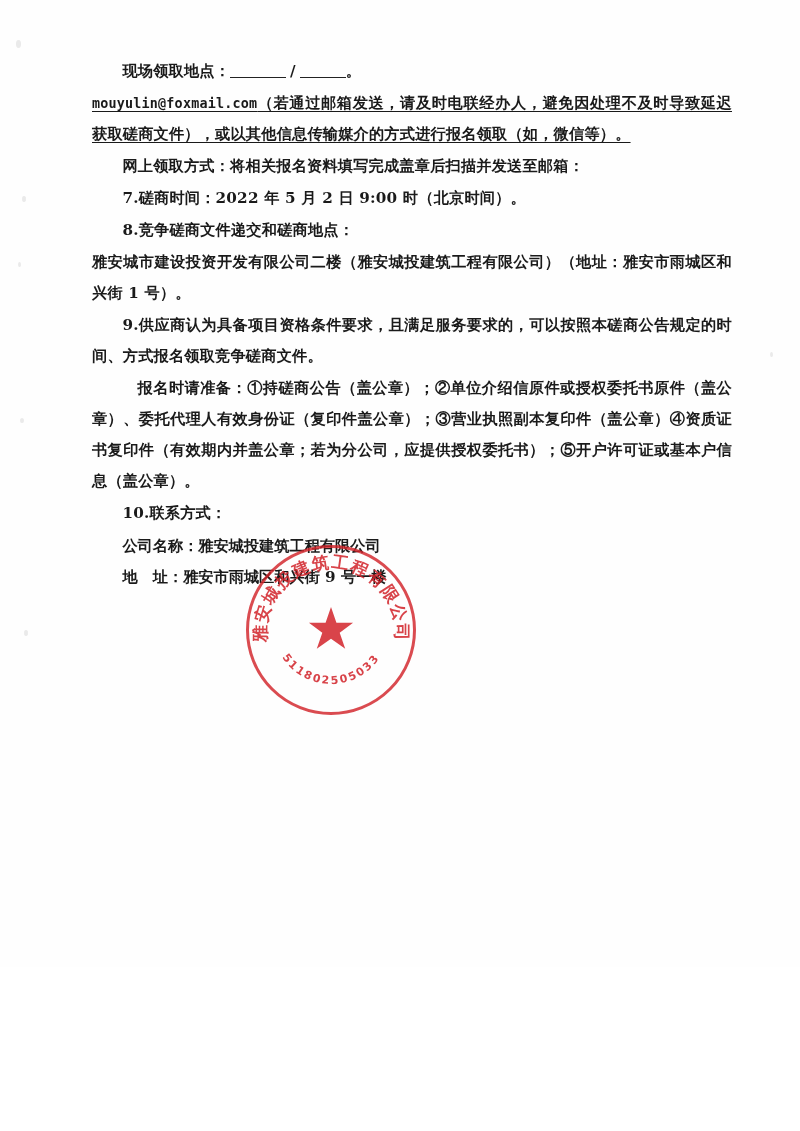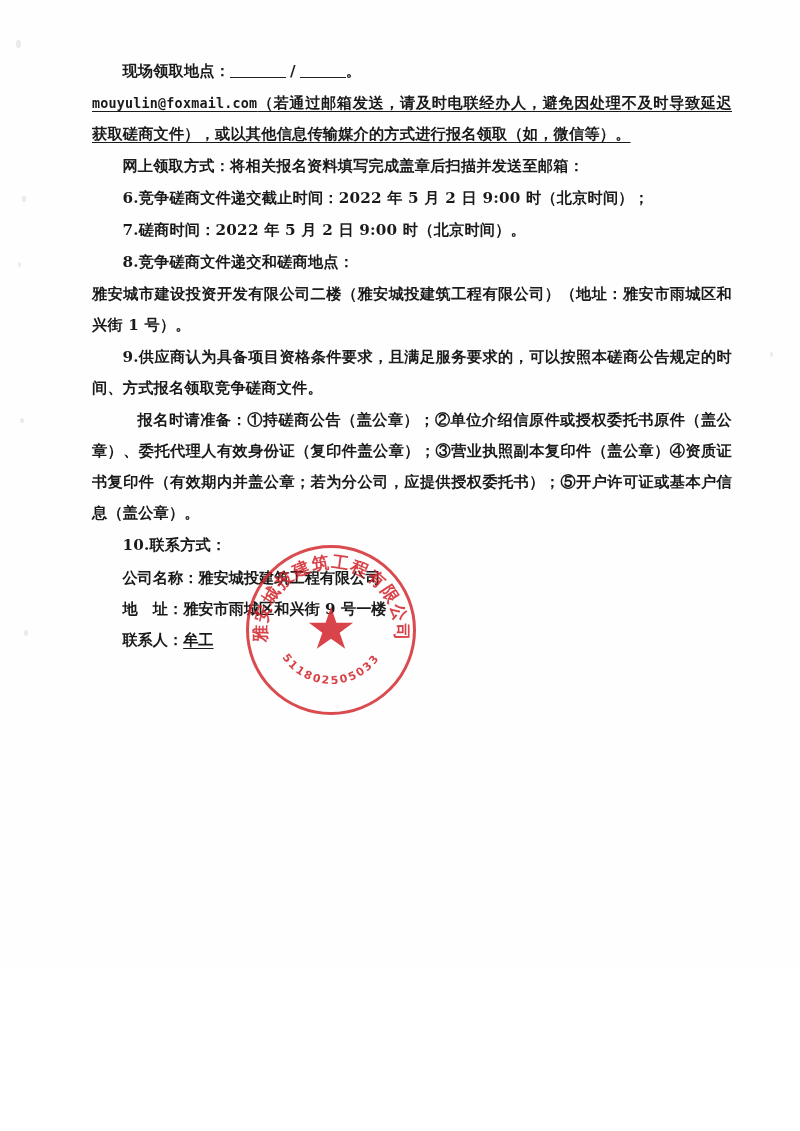--- a/index.html
+++ b/index.html
@@ -141,43 +141,39 @@
     <p class="para indent2 bold">
       <span>现场领取地点：</span><span class="blank-line"></span><span style="display:inline-block;width:4px"></span>/<span style="display:inline-block;width:4px"></span><span class="blank-line short"></span><span>。</span>
     </p>
 
     <p class="para bold">
       <span class="mono u">mouyulin@foxmail.com</span><span class="u">（若通过邮箱发送，请及时电联经办人，避免因处理不及时导致延迟获取磋商文件），或以其他信息传输媒介的方式进行报名领取（如，微信等）。</span>
     </p>
 
     <p class="para indent2 bold">网上领取方式：将相关报名资料填写完成盖章后扫描并发送至邮箱：</p>
 
-    <p class="para indent2 bold">6.竞争磋商文件递交截止时间：2022 年 5 月 2 日 9:00 时（北京时间）；</p>
 
     <p class="para indent2 bold">7.磋商时间：2022 年 5 月 2 日 9:00 时（北京时间）。</p>
 
     <p class="para indent2 bold">8.竞争磋商文件递交和磋商地点：</p>
 
     <p class="para bold">雅安城市建设投资开发有限公司二楼（雅安城投建筑工程有限公司）（地址：雅安市雨城区和兴街 1 号）。</p>
 
     <p class="para indent2 bold">9.供应商认为具备项目资格条件要求，且满足服务要求的，可以按照本磋商公告规定的时间、方式报名领取竞争磋商文件。</p>
 
     <p class="para indent3 bold">报名时请准备：①持磋商公告（盖公章）；②单位介绍信原件或授权委托书原件（盖公章）、委托代理人有效身份证（复印件盖公章）；③营业执照副本复印件（盖公章）④资质证书复印件（有效期内并盖公章；若为分公司，应提供授权委托书）；⑤开户许可证或基本户信息（盖公章）。</p>
 
     <p class="para indent2 bold">10.联系方式：</p>
 
     <div class="contact-block">
       <div class="contact-row">
         <span>公司名称：</span><span class="val">雅安城投建筑工程有限公司</span>
       </div>
       <div class="contact-row">
         <span>地　址：</span><span class="val">雅安市雨城区和兴街 9 号一楼</span>
-      </div>
-      <div class="contact-row">
-        <span>联系人：</span><span class="val u">牟工</span>
       </div>
     </div>
 
   </div>
 
   <div id="seal">
     <div class="ring"></div>
     <div class="star"></div>
     <svg class="arc-text" viewBox="0 0 170 170">
       <defs>

